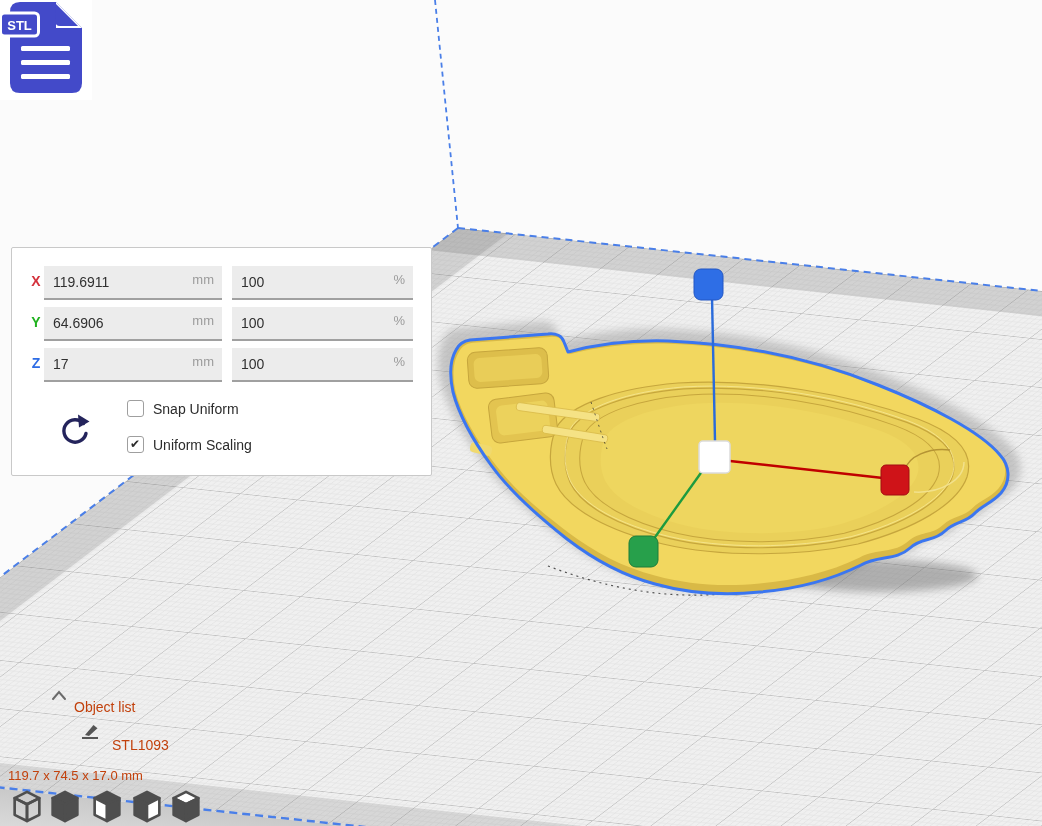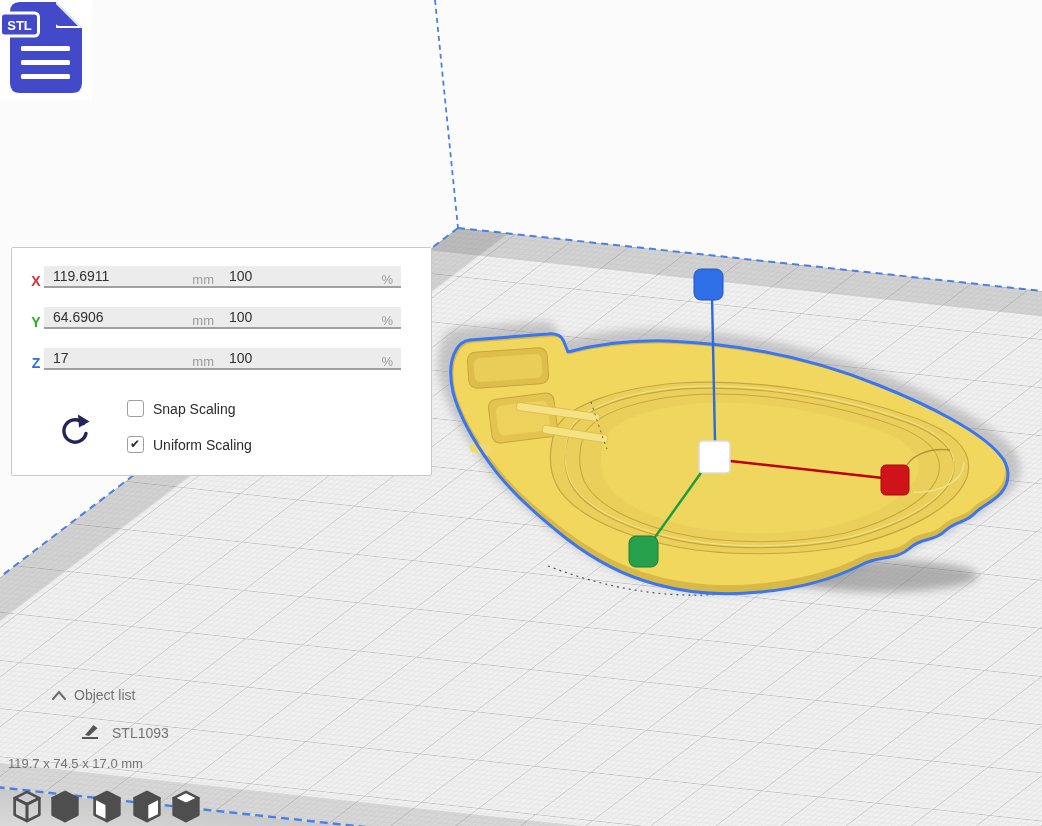--- a/index.html
+++ b/index.html
@@ -13,42 +13,42 @@
 
   
   .scale-panel{position:absolute;left:11px;top:247px;width:421px;height:229px;
                background:#ffffff;border:1px solid #c9c9c9;border-radius:2px;}
   .axis-row{position:absolute;left:0;height:30px;}
   .axis-label{position:absolute;left:16px;width:16px;line-height:30px;
               font-size:14px;font-weight:bold;text-align:center;}
   .axis-label.x{color:#d4313c;}
   .axis-label.y{color:#21b21f;}
   .axis-label.z{color:#2d6ce5;}
-  .field{position:absolute;top:0;height:22px;background:#ececec;border-bottom:2px solid #a0a0a0;}
+  .field{position:absolute;top:0;height:34px;background:#ececec;border-bottom:2px solid #a0a0a0;}
   .field.mm{left:32px;width:178px;}
-  .field.pct{left:208px;width:181px;}
+  .field.pct{left:220px;width:181px;}
   .field input{position:absolute;left:0;top:0;width:100%;height:100%;border:none;background:transparent;
                font-family:inherit;font-size:14px;color:#303030;padding:0 30px 0 9px;outline:none;}
   .unit{position:absolute;right:8px;top:0;line-height:28px;font-size:13px;color:#9b9b9b;}
   .row-x{top:18px;} .row-y{top:59px;} .row-z{top:100px;}
 
   .reset-btn{position:absolute;left:46px;top:164px;width:36px;height:36px;border:none;
              background:transparent;padding:0;cursor:pointer;}
   .chk-row{position:absolute;left:115px;height:18px;}
   .chk-row.snap{top:152px;} .chk-row.uniform{top:188px;}
   .checkbox{position:absolute;left:0;top:0;width:17px;height:17px;background:#fff;
             border:1px solid #9f9f9f;border-radius:3px;}
   .checkbox.checked::after{content:"\2714";position:absolute;left:2px;top:0px;
             font-size:12px;color:#2b2b2b;}
   .chk-label{position:absolute;left:26px;top:0;line-height:18px;font-size:14px;color:#2b2b2b;white-space:nowrap;}
 
   
   .objlist{position:absolute;left:0;top:678px;width:260px;}
   .obj-row{position:absolute;left:0;height:20px;}
-  .obj-row .txt{position:absolute;top:2px;line-height:20px;font-size:14px;color:#737373;white-space:nowrap;}
+  .obj-row .txt{position:absolute;top:14px;line-height:20px;font-size:14px;color:#c2410c;white-space:nowrap;}
   .row-toggle{top:5px;} .row-item{top:43px;margin-left:28px;} .row-dims{top:74px;}
   .row-toggle .ic{position:absolute;left:50px;top:4px;}
   .row-toggle .txt{left:74px;}
   .row-item .ic{position:absolute;left:52px;top:2px;}
   .row-item .txt{left:84px;}
   .row-dims .txt{left:8px;font-size:13px;}
 
   
   .viewbar{position:absolute;left:0;top:786px;height:40px;}
   .viewbtn{position:absolute;top:0;width:30px;height:40px;border:none;background:transparent;padding:0;cursor:pointer;}
@@ -192,21 +192,21 @@
 
     <button class="reset-btn" title="">
       <svg width="36" height="36" viewBox="0 0 36 36">
         <path d="M 25.5,11.5 A 11.2,11.2 0 1 0 28,21.5" fill="none" stroke="#24245c" stroke-width="3.4" stroke-linecap="round"></path>
         <polygon points="20,2.5 31.5,9.5 21,15.5" fill="#24245c"></polygon>
       </svg>
     </button>
 
     <div class="chk-row snap">
       <span class="checkbox"></span>
-      <span class="chk-label">Snap Scaling</span>
+      <span class="chk-label">Snap Uniform</span>
     </div>
     <div class="chk-row uniform">
       <span class="checkbox checked"></span>
       <span class="chk-label">Uniform Scaling</span>
     </div>
   </div>
 
   <div class="objlist">
     <div class="obj-row row-toggle" style="width:100%">
       <span class="ic">

